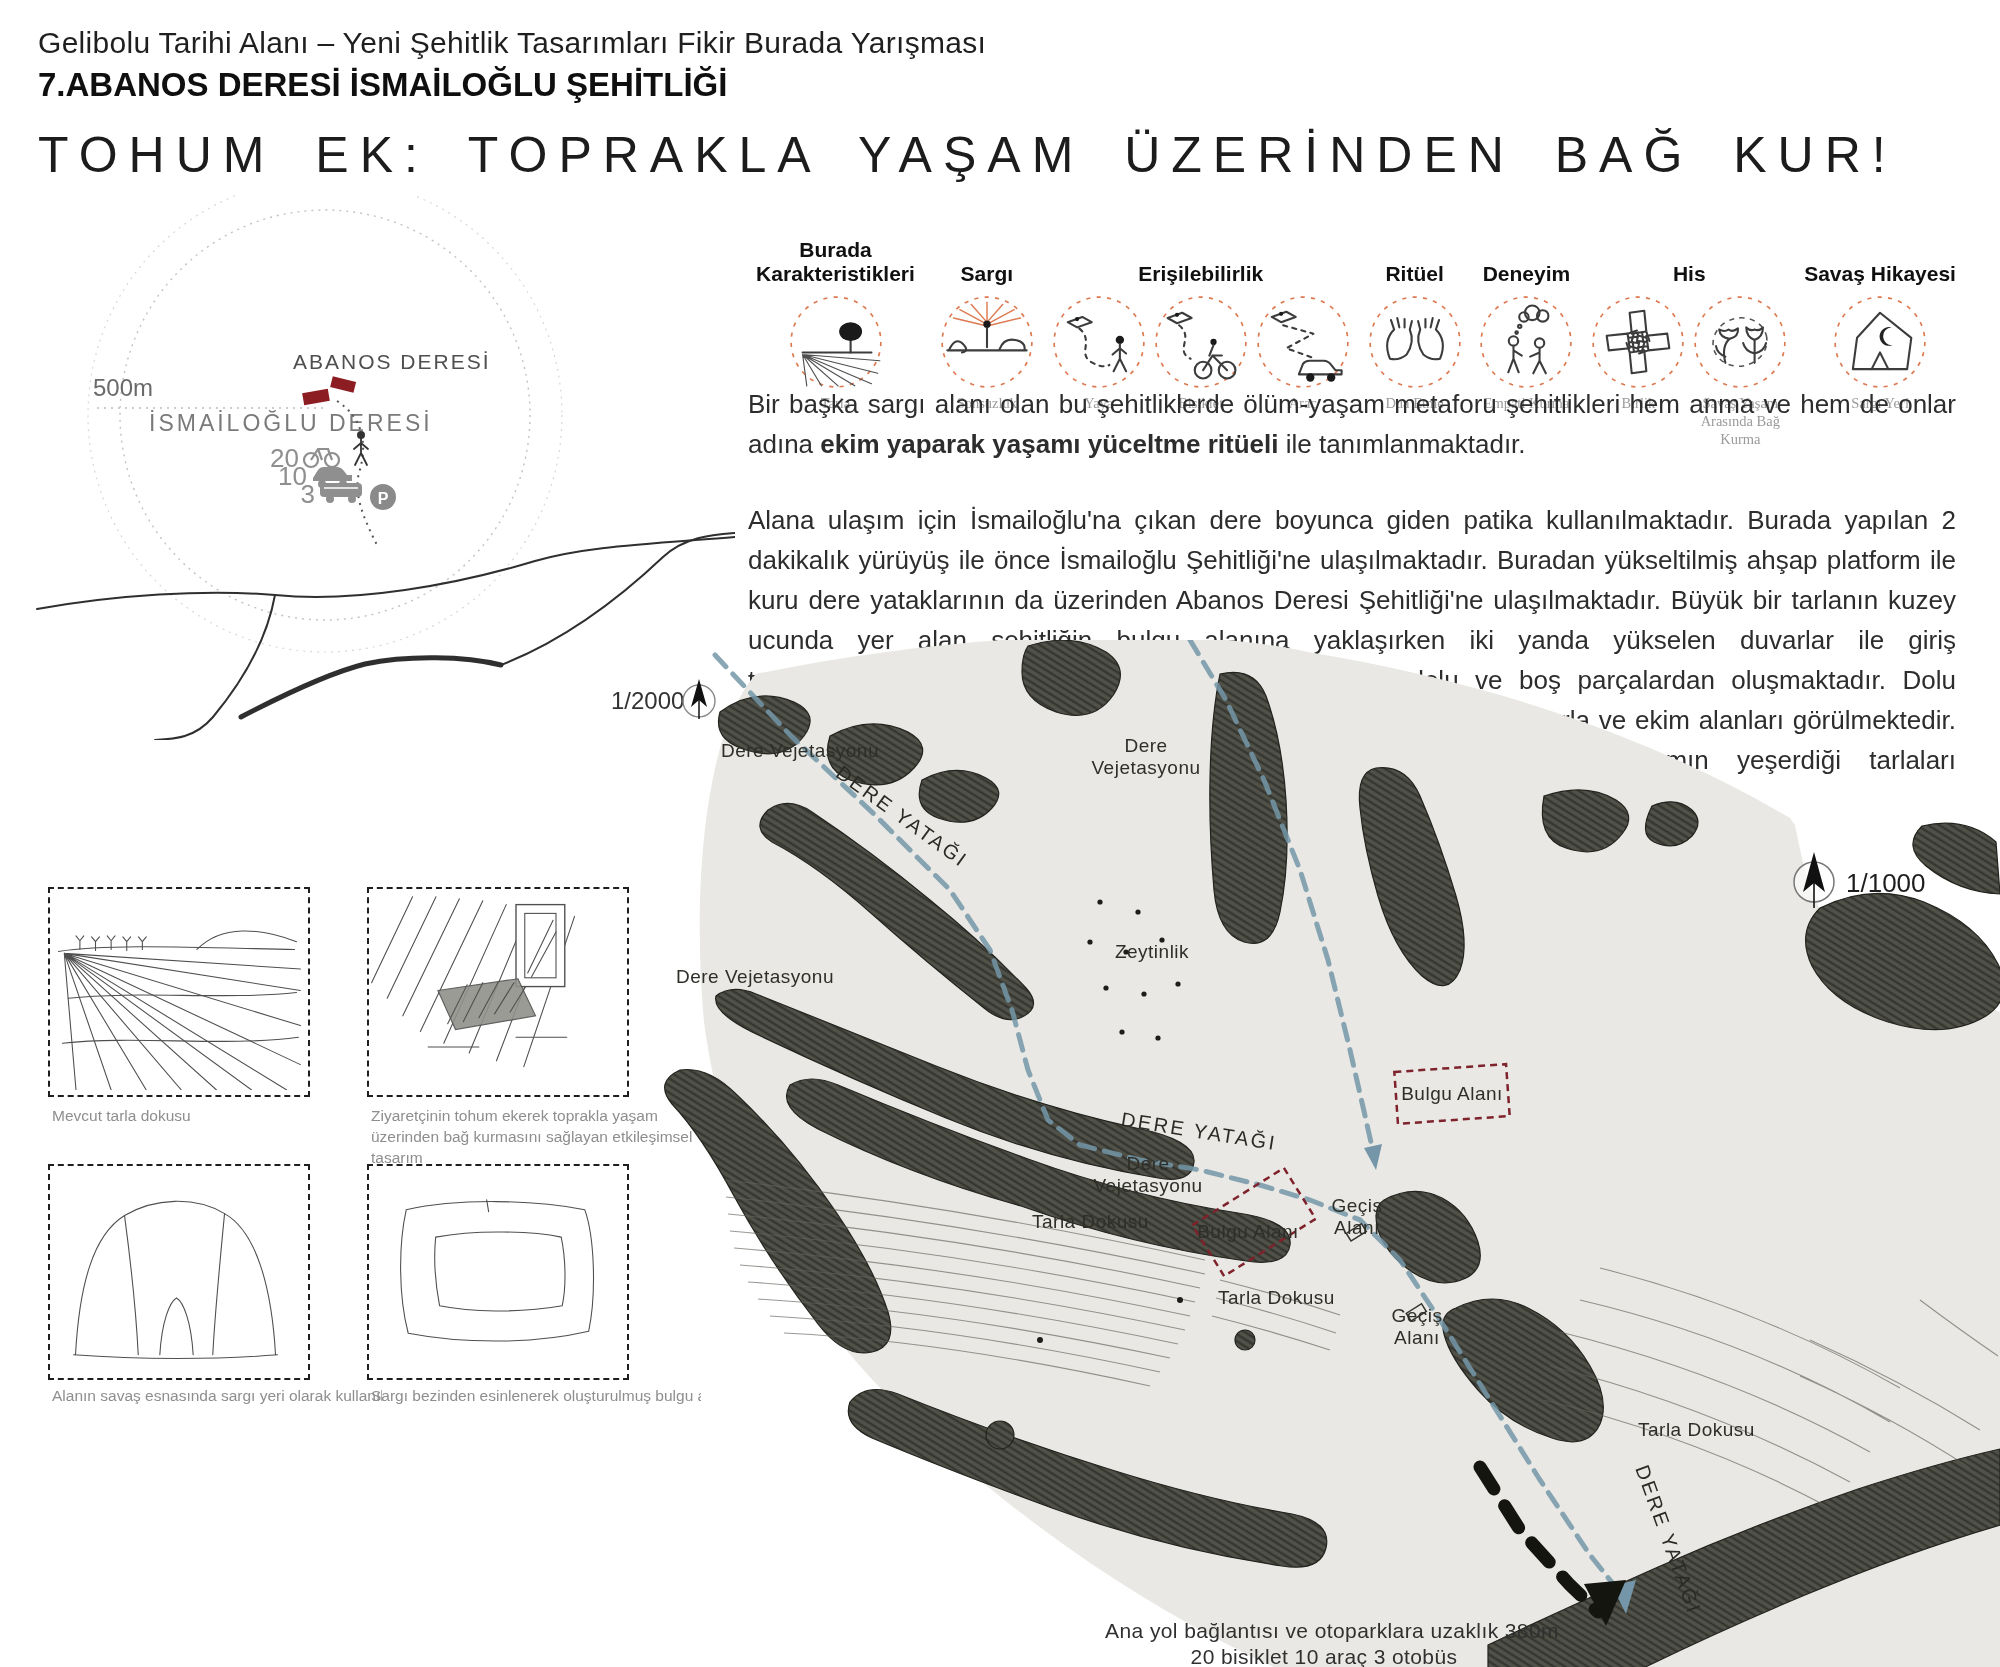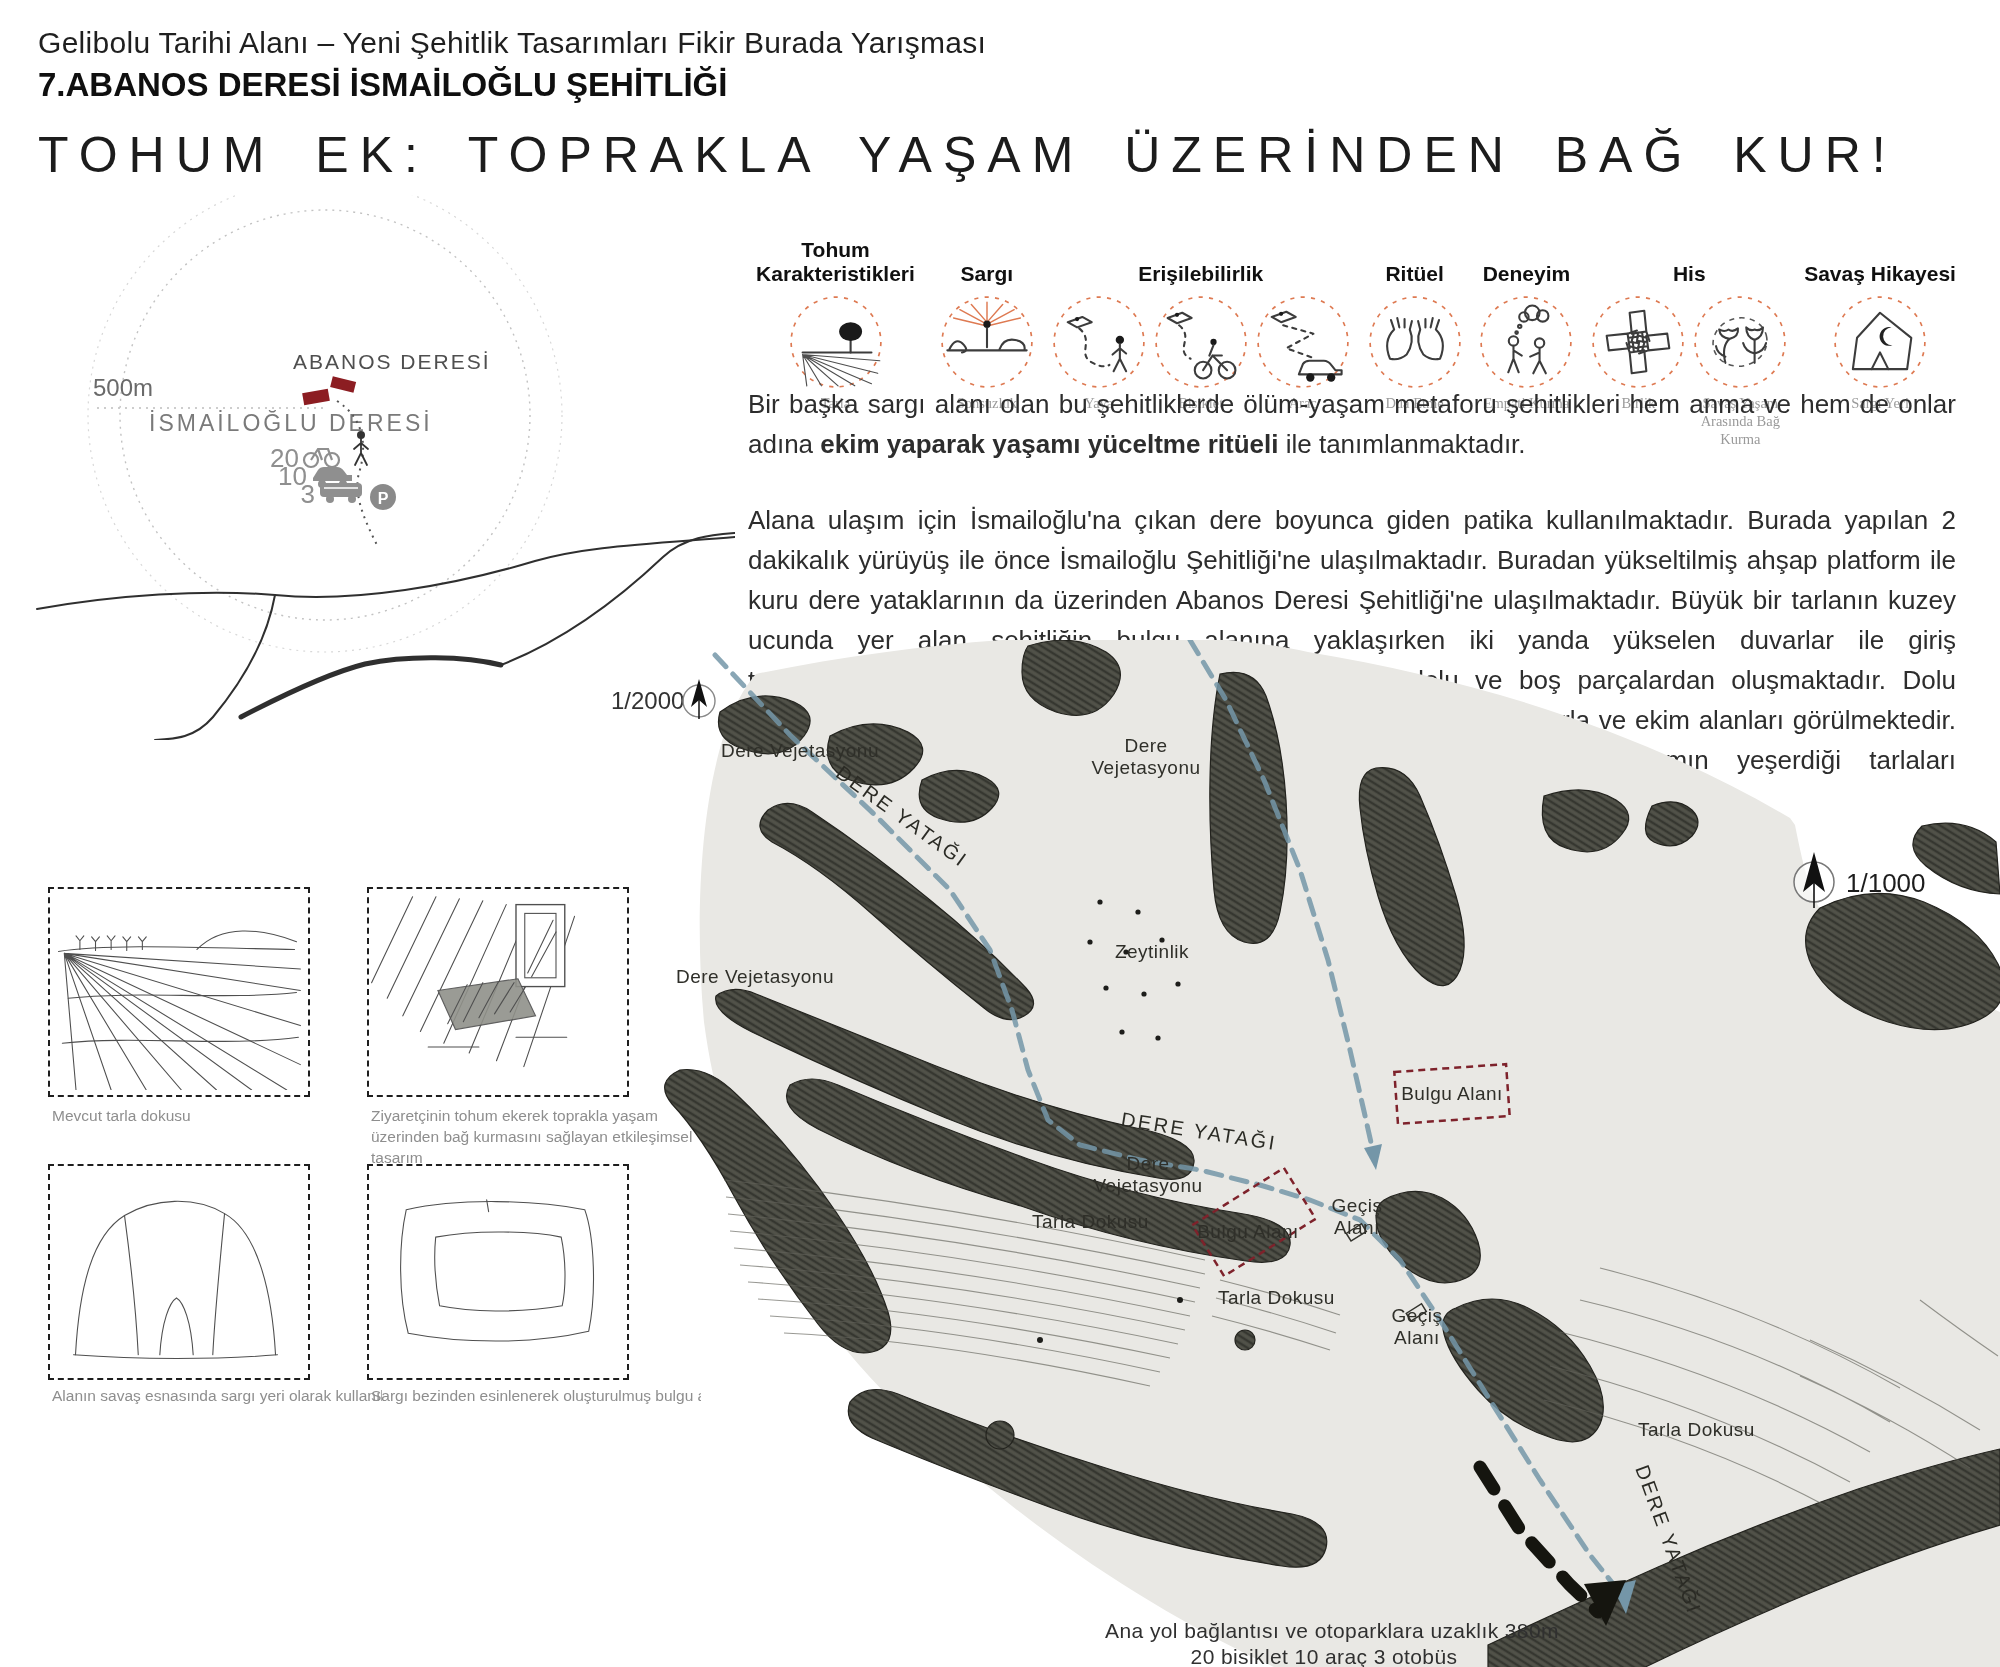--- a/index.html
+++ b/index.html
@@ -55,21 +55,21 @@
 
   <div class="hdr">
     <div class="hdr1">Gelibolu Tarihi Alanı – Yeni Şehitlik Tasarımları Fikir Burada Yarışması</div>
     <div class="hdr2">7.ABANOS DERESİ İSMAİLOĞLU ŞEHİTLİĞİ</div>
     <div class="slogan">TOHUM EK: TOPRAKLA YAŞAM ÜZERİNDEN BAĞ KUR!</div>
   </div>
 
   <div class="legend">
 
     <div class="lgroup">
-      <div class="lg-title">Tohum Karakteristikleri</div>
+      <div class="lg-title">Burada Karakteristikleri</div>
       <div class="lg-items">
         <div class="litem">
           <svg width="96" height="96" viewBox="0 0 92 92">
             <circle class="ocirc" cx="46" cy="46" r="43"></circle>
             <path class="st" d="M14,56 H80" stroke-width="1.6"></path>
             <path class="st" d="M60,56 V42"></path>
             <ellipse class="fillb" cx="60" cy="36" rx="11" ry="9"></ellipse>
             <path class="thin" d="M14,58 L18,88 M14,58 L32,88 M14,58 L48,88 M14,58 L64,88 M14,58 L80,86 M14,58 L86,76 M14,58 L88,64"></path>
           </svg>
           <div class="lbl">Tarla</div>

